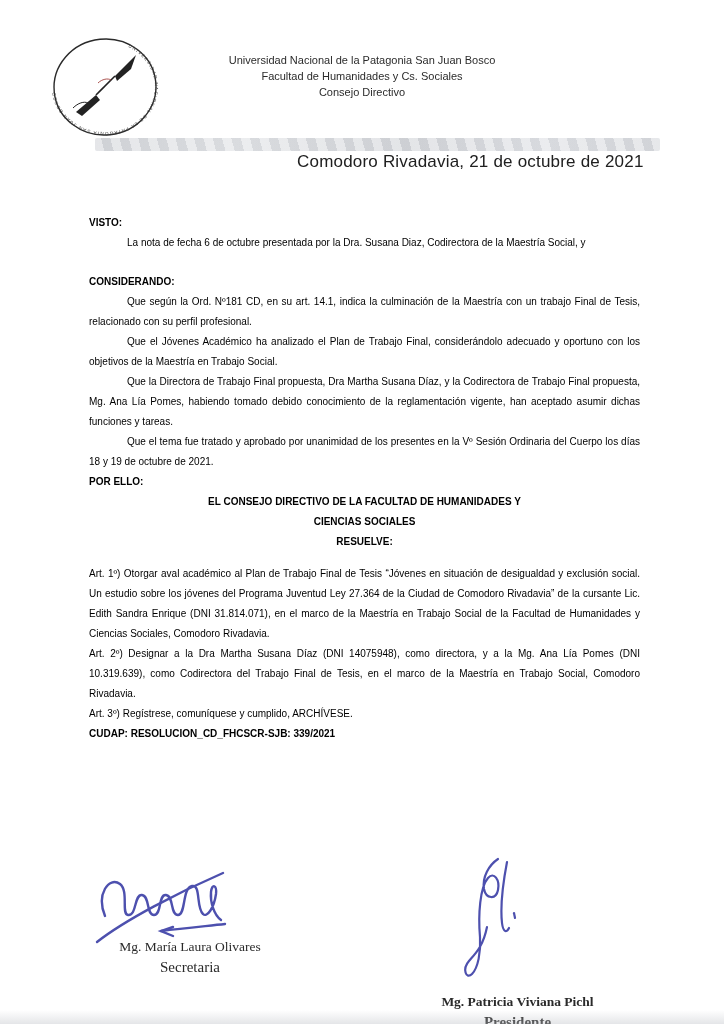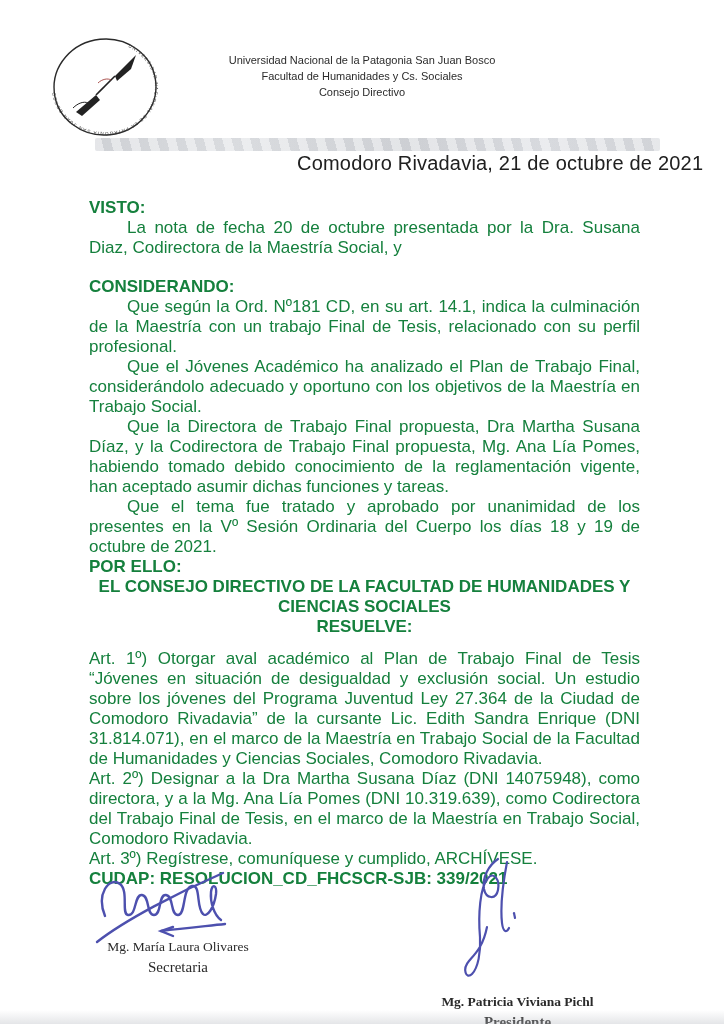--- a/index.html
+++ b/index.html
@@ -23,46 +23,46 @@
       repeating-linear-gradient(75deg, rgba(255,255,255,0.35) 0 9px, rgba(60,65,75,0.05) 9px 18px),
       linear-gradient(90deg,#d7d9dd,#e2e4e7 25%,#d5d7db 55%,#e0e2e6 80%,#d9dbdf);
   }
   .bottom-smudge {
     position:absolute; left:0; bottom:0; width:100%; height:14px;
     background:linear-gradient(to bottom, rgba(255,255,255,0), rgba(188,191,197,0.40));
   }
 
   
   .dateline {
-    position:absolute; left:297px; top:152px; font-size:20px; color:#202020;
+    position:absolute; left:297px; top:152px; font-size:17px; color:#202020;
     letter-spacing:0.2px;
   }
 
   
   .body-text {
-    position:absolute; left:89px; top:198px; width:551px;
-    font-size:17px; line-height:20px; color:#15803d; text-align:justify;
+    position:absolute; left:89px; top:213px; width:551px;
+    font-size:10px; line-height:20px; color:#000000; text-align:justify;
   }
   .body-text p { margin:0; }
   .h { font-weight:bold; }
   .indent { text-indent:38px; }
   .gap-top { margin-top:19px !important; }
   .gap-top-sm { margin-top:12px !important; }
   .centerline { text-align:center; font-weight:bold; }
 
   
   .sig-svg { position:absolute; }
   .sig-left-svg { left:93px; top:858px; width:188px; height:88px; }
   .sig-right-svg { left:462px; top:855px; width:58px; height:134px; }
   .sig-label {
     position:absolute; text-align:center;
     font-family:"Liberation Serif", serif; font-size:13.5px; color:#2a2a2a;
   }
   .sig-label .title { font-size:15px; margin-top:4px; }
-  .sig-label-left { left:88px; top:939px; width:180px; }
+  .sig-label-left { left:100px; top:939px; width:180px; }
   .sig-label-right { left:425px; top:994px; width:185px;font-weight:bold; }
 </style>
 </head>
 <body>
 
 <div class="page">
 
   <svg class="logo" viewBox="0 0 118 108">
     <defs>
       <path id="ringpath" d="M 59 8 A 50 45 0 1 1 58.9 8"></path>
@@ -85,21 +85,21 @@
     <div>Facultad de Humanidades y Cs. Sociales</div>
     <div>Consejo Directivo</div>
   </div>
 
   <div class="scan-band"></div>
 
   <div class="dateline">Comodoro Rivadavia, 21 de octubre de 2021</div>
 
   <div class="body-text">
     <p class="h">VISTO:</p>
-    <p class="indent">La nota de fecha 20 de octubre presentada por la Dra. Susana Diaz, Codirectora de la Maestría Social, y</p>
+    <p class="indent">La nota de fecha 6 de octubre presentada por la Dra. Susana Diaz, Codirectora de la Maestría Social, y</p>
 
     <p class="h gap-top">CONSIDERANDO:</p>
     <p class="indent">Que según la Ord. Nº181 CD, en su art. 14.1, indica la culminación de la Maestría con un trabajo Final de Tesis, relacionado con su perfil profesional.</p>
     <p class="indent">Que el Jóvenes Académico ha analizado el Plan de Trabajo Final, considerándolo adecuado y oportuno con los objetivos de la Maestría en Trabajo Social.</p>
     <p class="indent">Que la Directora de Trabajo Final propuesta, Dra Martha Susana Díaz, y la Codirectora de Trabajo Final propuesta, Mg. Ana Lía Pomes, habiendo tomado debido conocimiento de la reglamentación vigente, han aceptado asumir dichas funciones y tareas.</p>
     <p class="indent">Que el tema fue tratado y aprobado por unanimidad de los presentes en la Vº Sesión Ordinaria del Cuerpo los días 18 y 19 de octubre de 2021.</p>
 
     <p class="h">POR ELLO:</p>
     <p class="centerline">EL CONSEJO DIRECTIVO DE LA FACULTAD DE HUMANIDADES Y</p>
     <p class="centerline">CIENCIAS SOCIALES</p>

